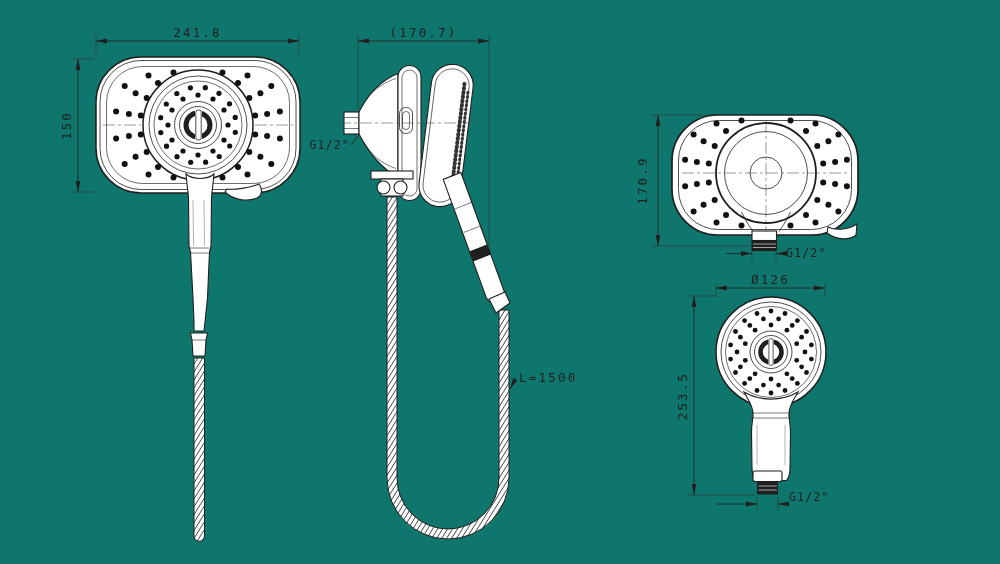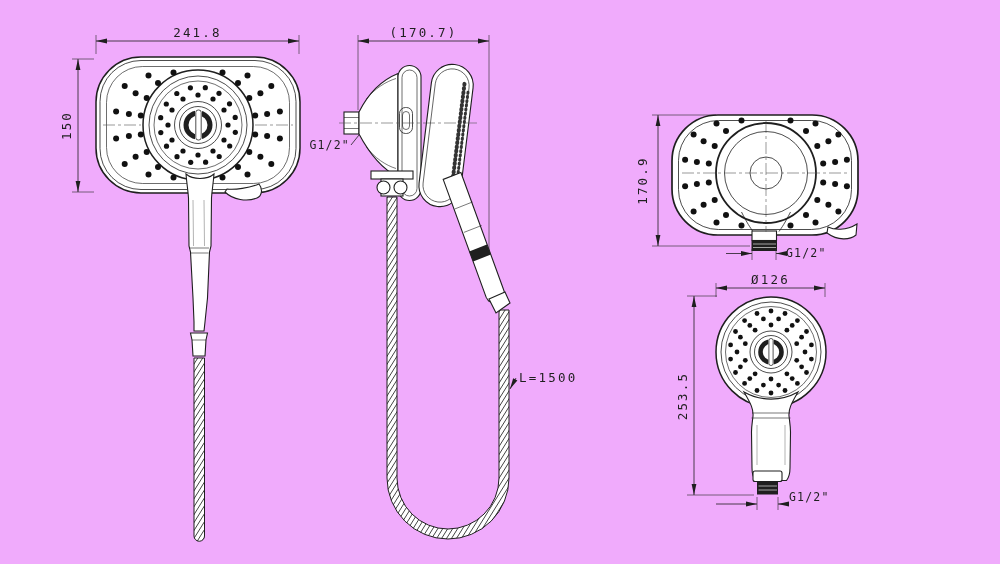--- a/index.html
+++ b/index.html
@@ -1,16 +1,16 @@
 <!DOCTYPE html>
 <html><head>
 <meta charset="utf-8">
 <style>
   html,body{margin:0;padding:0;background:#fff;}
-  .canvas{position:relative;width:1000px;height:564px;background:#f0abfc;overflow:hidden;
+  .canvas{position:relative;width:1000px;height:564px;background:#0f766e;overflow:hidden;
           font-family:"DejaVu Sans Mono","Liberation Mono",monospace;}
   svg{display:block;}
   .dim{font-family:"DejaVu Sans Mono","Liberation Mono",monospace;font-size:12.5px;
        letter-spacing:2.2px;fill:#1f1f1f;}
   .small{font-size:11.5px;letter-spacing:1.2px;}
   .ext{stroke:#333;stroke-width:.65;fill:none;}
   .dl{stroke:#1f1f1f;stroke-width:.8;fill:none;}
   .cl{stroke:#555;stroke-width:.6;fill:none;stroke-dasharray:12 3 3 3;}
   .o1{fill:#fff;stroke:#1f1f1f;stroke-width:1.5;}
   .o1b{fill:#fff;stroke:#1f1f1f;stroke-width:1.7;}

